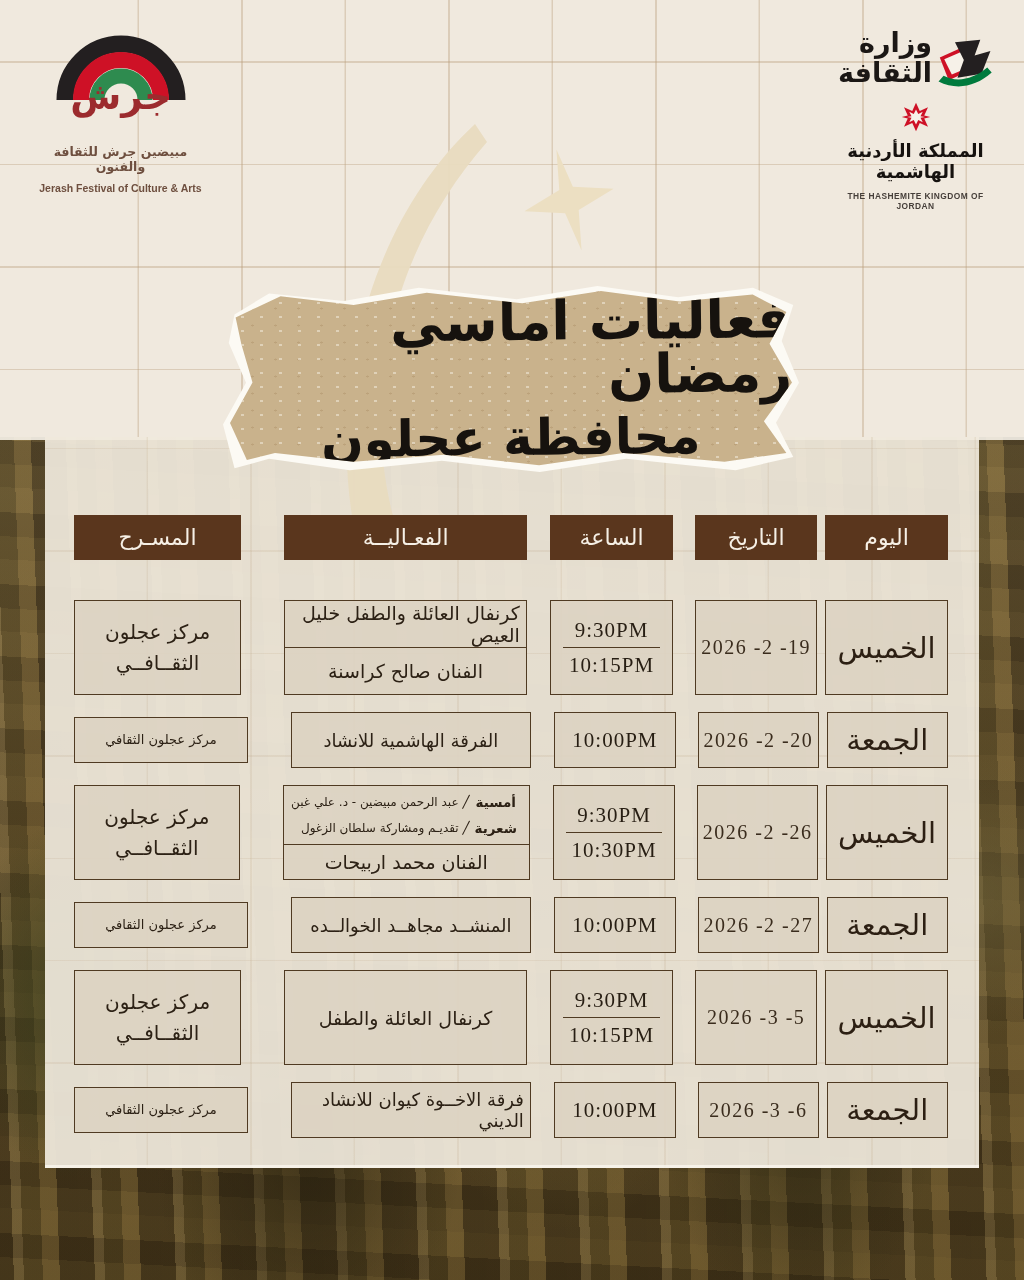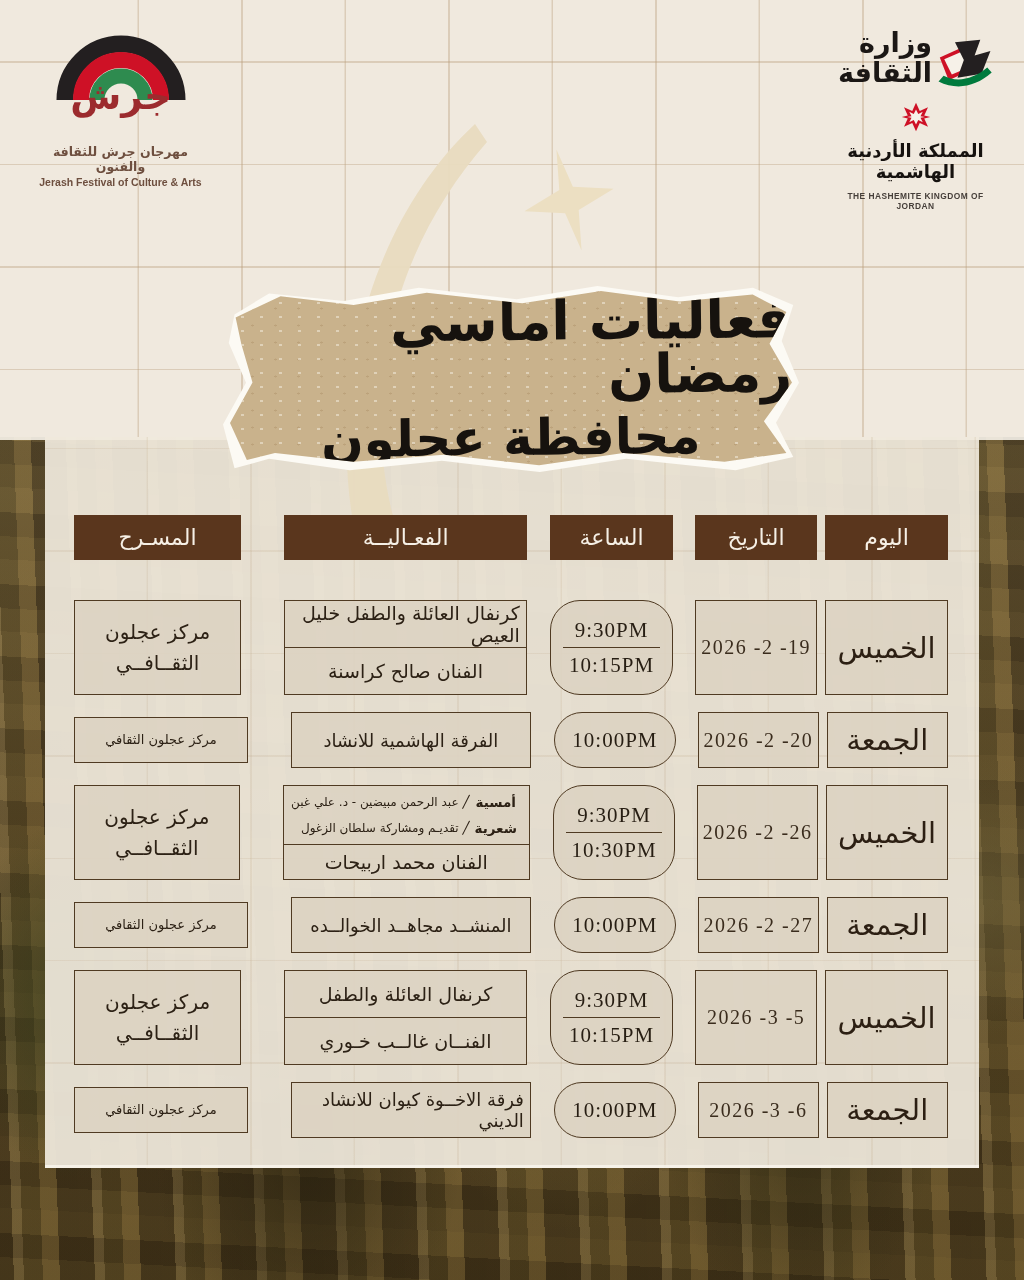--- a/index.html
+++ b/index.html
@@ -59,21 +59,21 @@
   .sparkle  { position:absolute; left:523px; top:148px; transform:rotate(-14deg); }
 
   
   .jerash-logo { position:absolute; left:28px; top:30px; width:185px; text-align:center; }
   .jerash-arcs { display:block; margin:0 auto; }
   .jerash-mark {
     position:absolute; left:0; right:0; top:48px;
     font-size:37px; font-weight:bold; color:#9c2b2e; line-height:1;
   }
   .jerash-tag-ar { margin-top:42px; font-size:12.5px; font-weight:bold; color:#6e4f3f; }
-  .jerash-tag-en { margin-top:2px; font-size:10.5px; font-weight:bold; color:#6e4f3f;
+  .jerash-tag-en { margin-top:8px; font-size:10.5px; font-weight:bold; color:#6e4f3f;
                    font-family:"Liberation Sans", sans-serif; }
 
   
   .ministry-logo { position:absolute; left:838px; top:28px; width:155px; text-align:center; }
   .ministry-top { display:flex; flex-direction:row-reverse; align-items:flex-start; justify-content:space-between; gap:4px; }
   .ministry-name { text-align:right; font-weight:bold; color:#1b1715; font-size:27px; line-height:1.12; letter-spacing:-1px; }
   .ministry-star { margin-top:0px; }
   .ministry-kingdom-ar { margin-top:4px; font-size:18px; font-weight:bold; color:#16120f; letter-spacing:-0.5px; }
   .ministry-kingdom-en { margin-top:9px; font-size:8.4px; font-weight:bold; color:#463f3a;
                          letter-spacing:0.45px; font-family:"Liberation Sans", sans-serif; }
@@ -125,21 +125,21 @@
   .cell {
     background:rgba(220,210,194,0.92);
     border:1.5px solid #4f3a22;
     display:flex; flex-direction:column; align-items:center; justify-content:center;
   }
 
   .day-text  { font-size:29px; color:#2c1f13; }
   .date-text { font-family:"Liberation Serif","DejaVu Serif",serif; font-size:20px;
                letter-spacing:1.5px; color:#3a2c1d; }
 
-  .time-cell { padding:12px;border-radius:30px; }
+  .time-cell { padding:12px; }
   .time-slot { flex:1; width:100%; display:flex; align-items:center; justify-content:center; }
   .time-slot + .time-slot { border-top:1.5px solid #4f3a22; }
   .time-slot span { font-family:"Liberation Serif","DejaVu Serif",serif; font-size:21px;
                     letter-spacing:1px; color:#271e13; }
 
   .activity-cell { padding:0; }
   .act-slot { flex:1; width:100%; display:flex; flex-direction:column;
               align-items:center; justify-content:center; font-size:19px; color:#2c2115; padding:0 6px; }
   .act-slot + .act-slot { border-top:1.5px solid #4f3a22; }
   .row.short .act-slot { font-size:18px; }
@@ -170,21 +170,21 @@
   <path d="M46,0 L53,40 L92,52 L53,64 L46,104 L39,64 L0,52 L39,40 Z" fill="#ecdfc2"></path>
 </svg>
 
 <div class="jerash-logo" style="position:absolute;">
   <svg class="jerash-arcs" width="132" height="72" viewBox="0 0 132 72">
     <path d="M10,70 A56,56 0 0 1 122,70" fill="none" stroke="#231f20" stroke-width="17"></path>
     <path d="M26,70 A40,40 0 0 1 106,70" fill="none" stroke="#ce1126" stroke-width="16"></path>
     <path d="M42,70 A24,24 0 0 1 90,70" fill="none" stroke="#2e8b4f" stroke-width="15"></path>
   </svg>
   <div class="jerash-mark">جرش</div>
-  <div class="jerash-tag-ar">مهرجان جرش للثقافة والفنون</div>
+  <div class="jerash-tag-ar">مبيضين جرش للثقافة والفنون</div>
   <div class="jerash-tag-en" dir="ltr">Jerash Festival of Culture &amp; Arts</div>
 </div>
 
 <div class="ministry-logo">
   <div class="ministry-top">
     <div class="ministry-name">
       <div>وزارة</div>
       <div>الثقافة</div>
     </div>
     <svg width="82" height="74" viewBox="0 0 90 80">
@@ -330,21 +330,20 @@
     <div class="cell c-time time-cell">
           <div class="time-slot">
             <span dir="ltr">9:30PM</span>
           </div>
           <div class="time-slot">
             <span dir="ltr">10:15PM</span>
           </div>
         </div>
     <div class="cell c-activity activity-cell">
           <div class="act-slot">كرنفال العائلة والطفل</div>
-          <div class="act-slot">الفنــان غالــب خـوري</div>
         </div>
     <div class="cell c-venue venue-cell">
           <div class="venue-line">مركز عجلون</div>
           <div class="venue-line">الثقــافــي</div>
         </div>
   </div>
 
   <div class="row short">
     <div class="cell c-day day-cell">
       <span class="day-text">الجمعة</span>

